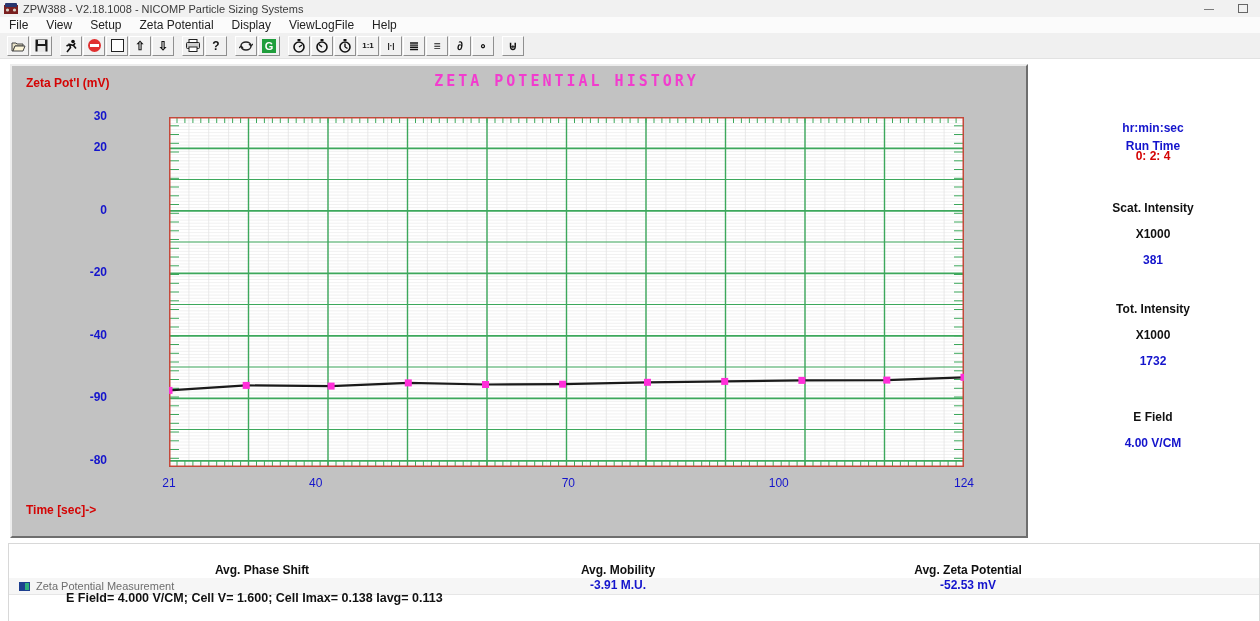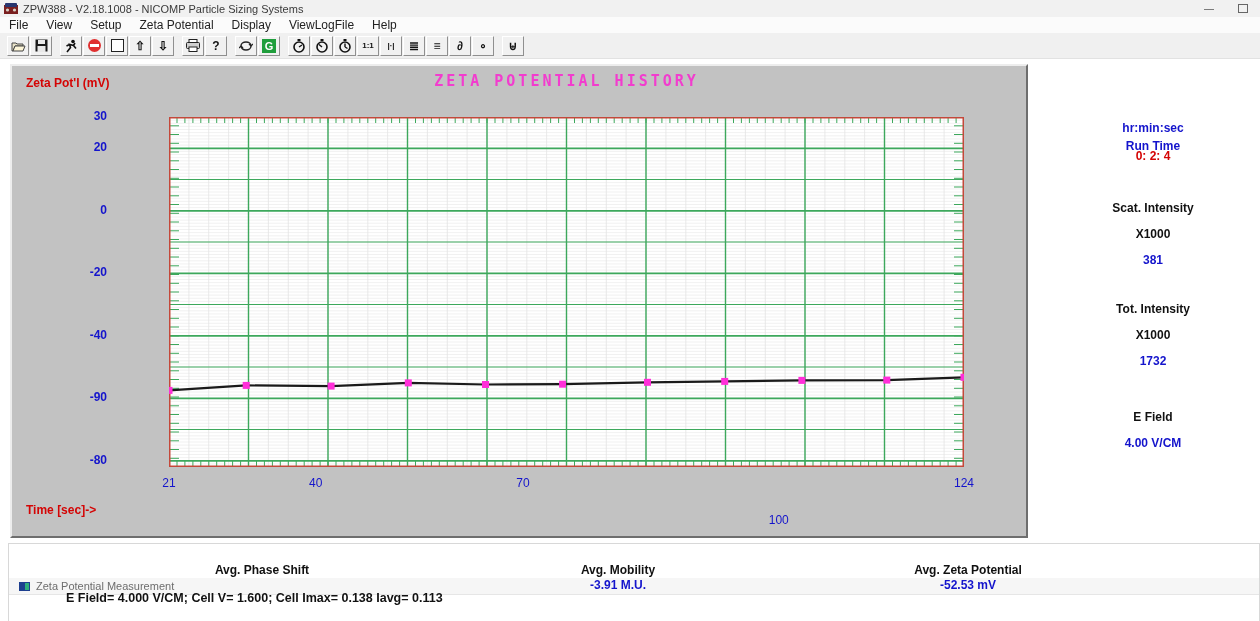--- a/index.html
+++ b/index.html
@@ -693,22 +693,22 @@
     <div class="xaxis-title red">Time [sec]-&gt;</div>
   <div class="ytick blue" style="top: 43px;">30</div>
       <div class="ytick blue" style="top: 74.25px;">20</div>
       <div class="ytick blue" style="top: 136.75px;">0</div>
       <div class="ytick blue" style="top: 199.25px;">-20</div>
       <div class="ytick blue" style="top: 261.75px;">-40</div>
       <div class="ytick blue" style="top: 324.25px;">-90</div>
       <div class="ytick blue" style="top: 386.75px;">-80</div>
       <div class="xtick blue" style="left: 132px;">21</div>
       <div class="xtick blue" style="left: 278.65px;">40</div>
-      <div class="xtick blue" style="left: 486px;">70</div>
-      <div class="xtick blue" style="left: 741.757px; margin-top: 37px;">100</div>
+      <div class="xtick blue" style="left: 513px; text-align: right;">70</div>
+      <div class="xtick blue" style="left: 741.757px;">100</div>
       <div class="xtick blue" style="left: 927px;">124</div>
     </div>
 
   <div class="info-item blue" style="top:95px;margin-top:44px;">Run Time</div>
   <div class="info-item blue" style="top:121px;">hr:min:sec</div>
   <div class="info-item red" style="top:149px;">0: 2: 4</div>
   <div class="info-item black" style="top:201px;">Scat. Intensity</div>
   <div class="info-item black" style="top:227px;">X1000</div>
   <div class="info-item blue" style="top:253px;">381</div>
   <div class="info-item black" style="top:302px;">Tot. Intensity</div>

